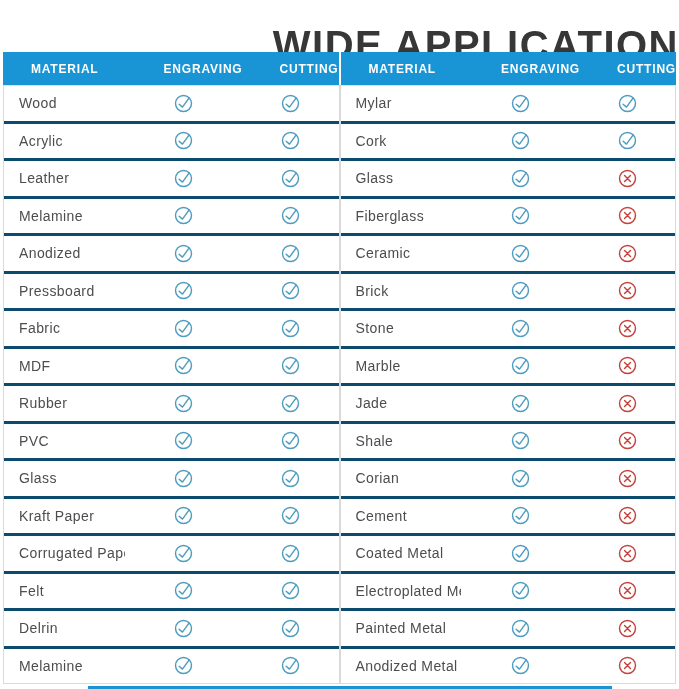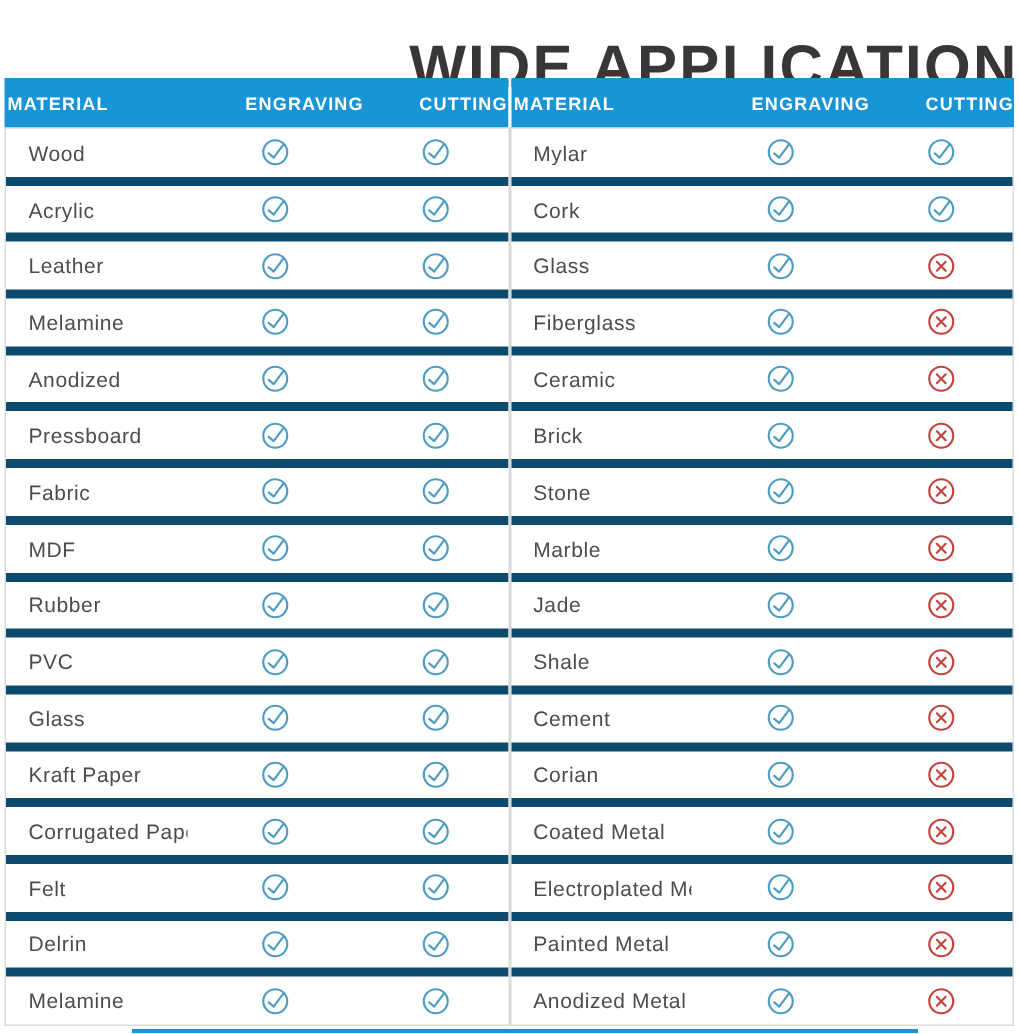--- a/index.html
+++ b/index.html
@@ -58,38 +58,38 @@
   }
   .thead .hcell {
     color: var(--header-text, #ffffff);
     font-size: 12px;
     font-weight: 700;
     letter-spacing: 0.8px;
     text-align: right;
     white-space: nowrap;
   }
   .thead .hcell.mat {
-    text-align: left;
+    text-align: center;
     padding-left: 2px;
   }
   .tbody {
     flex: 1 1 auto;
     display: flex;
     flex-direction: column;
     border: 1px solid #dbdbdb;
     border-top: 1px solid #e3e3e3;
   }
   .half.left .tbody { border-right: none; }
   .half.right .tbody { border-left: none; }
   .row {
     flex: 1 1 0;
     display: grid;
     grid-template-columns: 1fr 118px 96px;
     align-items: center;
-    border-bottom: 6px solid #0c4a6e;
+    border-bottom: 3px solid #0c4a6e;
   }
   .row:last-child { border-bottom: none; }
   .cell.mat {
     font-size: 14px;
     color: var(--cell-text, #4d4d4d);
     letter-spacing: 0.4px;
     padding-left: 15px;
     white-space: nowrap;
     overflow: hidden;
   }
@@ -432,32 +432,32 @@
             <span class="cell center"><span class="icon check"><svg viewBox="0 0 20 20">
                   <circle cx="10" cy="10" r="8.4"></circle>
                   <polyline points="5.4,10.8 8.9,13.8 15.8,4.4"></polyline>
                 </svg></span></span>
             <span class="cell center"><span class="icon cross"><svg viewBox="0 0 20 20">
                   <circle cx="10" cy="10" r="8.4"></circle>
                   <path d="M6.9 6.9 L13.1 13.1 M13.1 6.9 L6.9 13.1"></path>
                 </svg></span></span>
           </div>
           <div class="row">
+            <span class="cell mat">Corian</span>
+            <span class="cell center"><span class="icon check"><svg viewBox="0 0 20 20">
+                  <circle cx="10" cy="10" r="8.4"></circle>
+                  <polyline points="5.4,10.8 8.9,13.8 15.8,4.4"></polyline>
+                </svg></span></span>
+            <span class="cell center"><span class="icon cross"><svg viewBox="0 0 20 20">
+                  <circle cx="10" cy="10" r="8.4"></circle>
+                  <path d="M6.9 6.9 L13.1 13.1 M13.1 6.9 L6.9 13.1"></path>
+                </svg></span></span>
+          </div>
+          <div class="row">
             <span class="cell mat">Cement</span>
-            <span class="cell center"><span class="icon check"><svg viewBox="0 0 20 20">
-                  <circle cx="10" cy="10" r="8.4"></circle>
-                  <polyline points="5.4,10.8 8.9,13.8 15.8,4.4"></polyline>
-                </svg></span></span>
-            <span class="cell center"><span class="icon cross"><svg viewBox="0 0 20 20">
-                  <circle cx="10" cy="10" r="8.4"></circle>
-                  <path d="M6.9 6.9 L13.1 13.1 M13.1 6.9 L6.9 13.1"></path>
-                </svg></span></span>
-          </div>
-          <div class="row">
-            <span class="cell mat">Corian</span>
             <span class="cell center"><span class="icon check"><svg viewBox="0 0 20 20">
                   <circle cx="10" cy="10" r="8.4"></circle>
                   <polyline points="5.4,10.8 8.9,13.8 15.8,4.4"></polyline>
                 </svg></span></span>
             <span class="cell center"><span class="icon cross"><svg viewBox="0 0 20 20">
                   <circle cx="10" cy="10" r="8.4"></circle>
                   <path d="M6.9 6.9 L13.1 13.1 M13.1 6.9 L6.9 13.1"></path>
                 </svg></span></span>
           </div>
           <div class="row">

